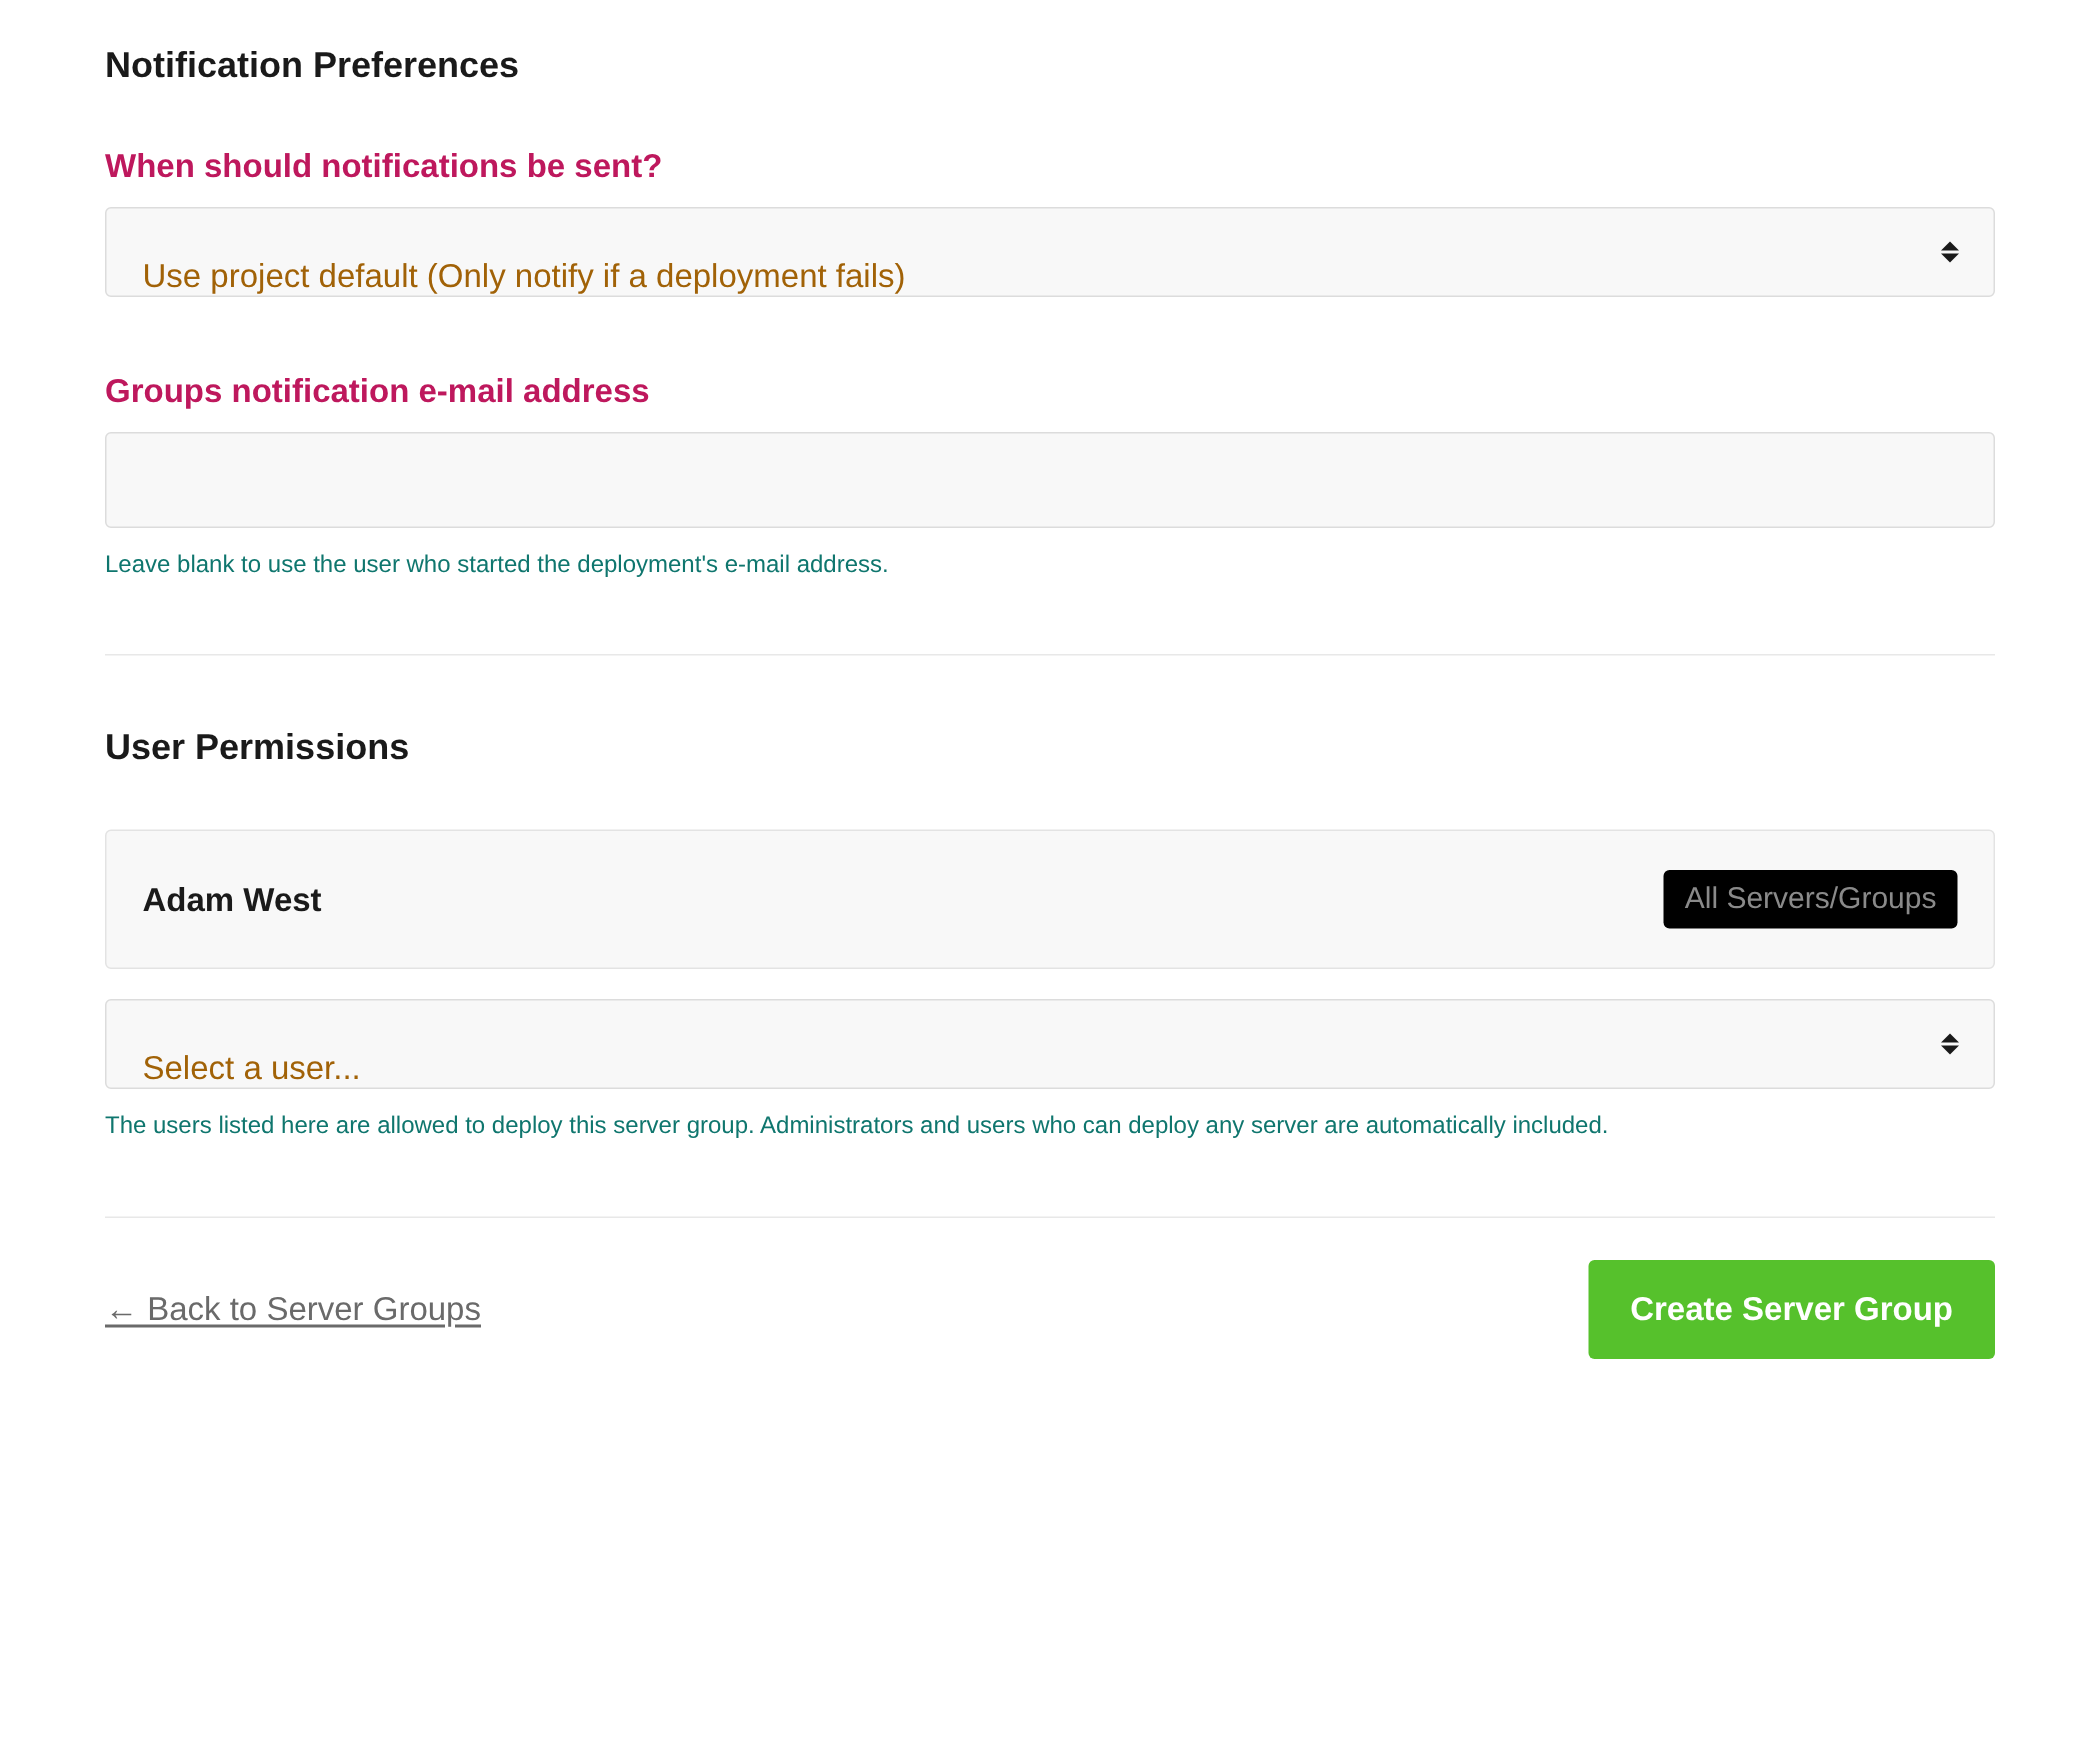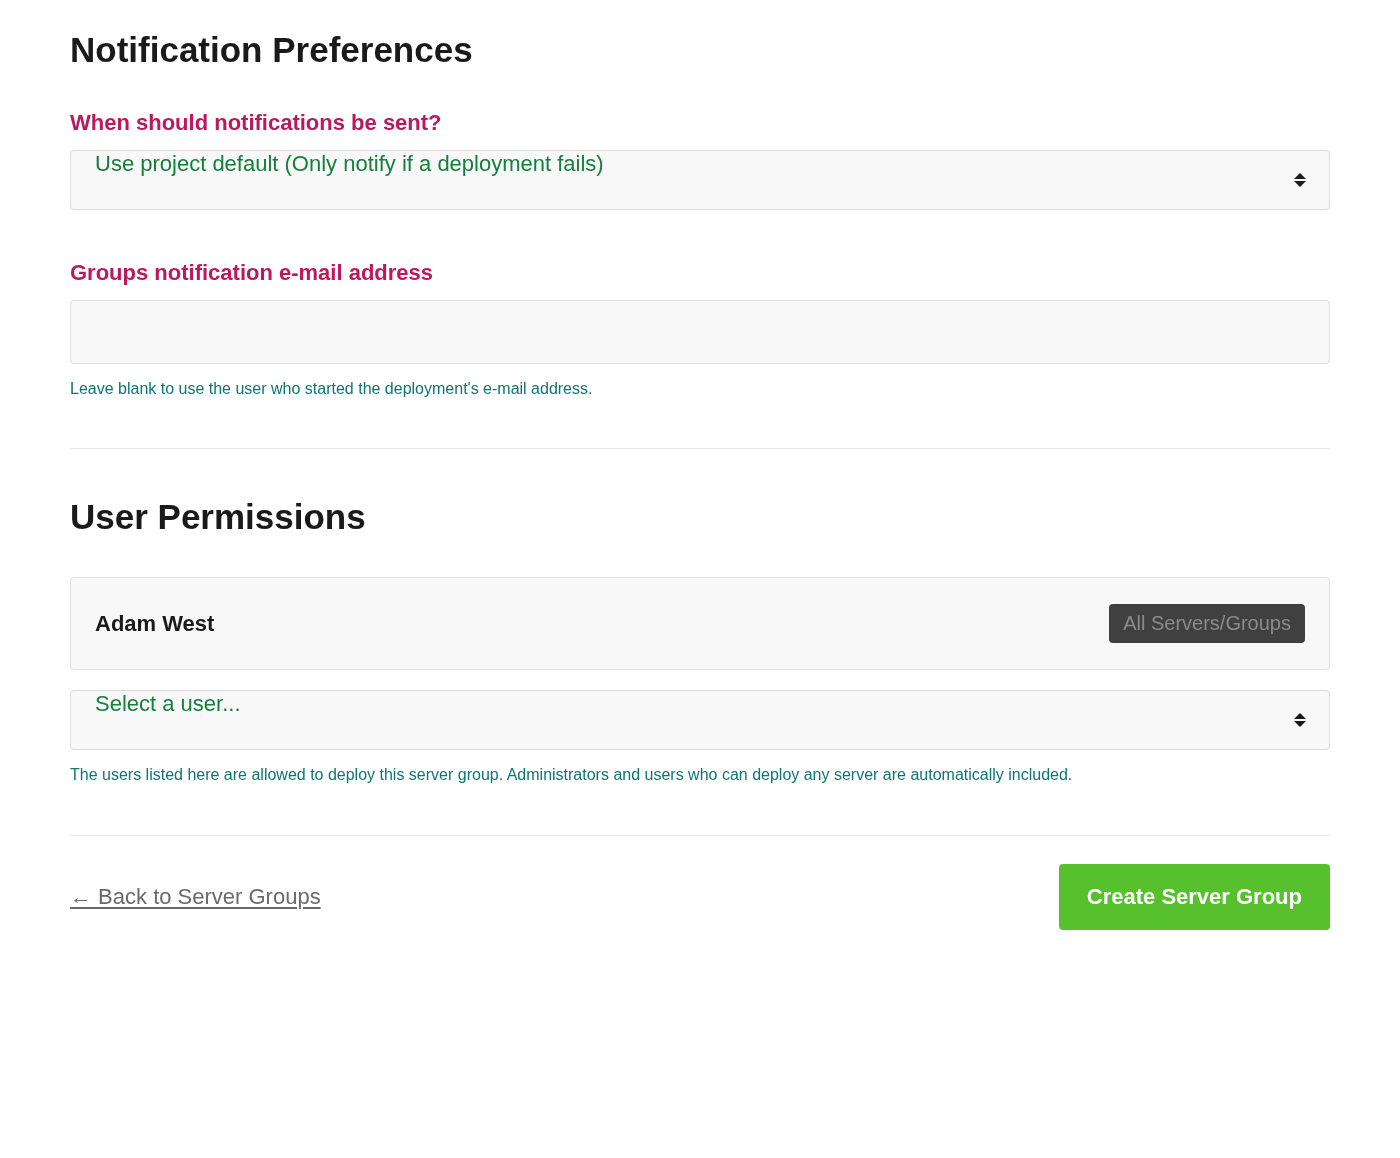--- a/index.html
+++ b/index.html
@@ -8,21 +8,21 @@
     padding: 0;
   }
   body {
     font-family: -apple-system, BlinkMacSystemFont, "Segoe UI", Helvetica, Arial, sans-serif;
     background: #ffffff;
     padding: 30px 70px;
     color: #1a1a1a;
     font-size: 16px;
   }
   .section-heading {
-    font-size: 35px;
+    font-size: 24px;
     font-weight: 700;
     margin-bottom: 40px;
     color: #1a1a1a;
   }
   .field-label {
     font-size: 22px;
     font-weight: 600;
     margin-bottom: 14px;
     color: #be185d;
   }
@@ -31,27 +31,27 @@
     width: 100%;
   }
   .select-box {
     width: 100%;
     height: 60px;
     border: 1px solid #dcdcdc;
     border-radius: 4px;
     background: #f8f8f8;
     padding: 0 58px 0 24px;
     font-size: 22px;
-    color: #15803d;
+    color: #a16207;
     appearance: none;
     -webkit-appearance: none;
     cursor: pointer;
     text-align: left;
     display: flex;
-    align-items: flex-start;
+    align-items: flex-end;
   }
   .select-caret {
     position: absolute;
     right: 22px;
     top: 50%;
     transform: translateY(-50%);
     width: 14px;
     height: 20px;
     pointer-events: none;
     display: flex;
@@ -103,21 +103,21 @@
     justify-content: space-between;
     align-items: center;
     margin-bottom: 20px;
   }
   .user-name {
     font-size: 22px;
     font-weight: 600;
     color: #1a1a1a;
   }
   .perm-badge {
-    background: #404040;
+    background: #000000;
     border-radius: 4px;
     padding: 8px 14px;
     font-size: 20px;
     color: #8a8a8a;
     font-weight: 500;
   }
   .footer-row {
     display: flex;
     justify-content: space-between;
     align-items: center;

